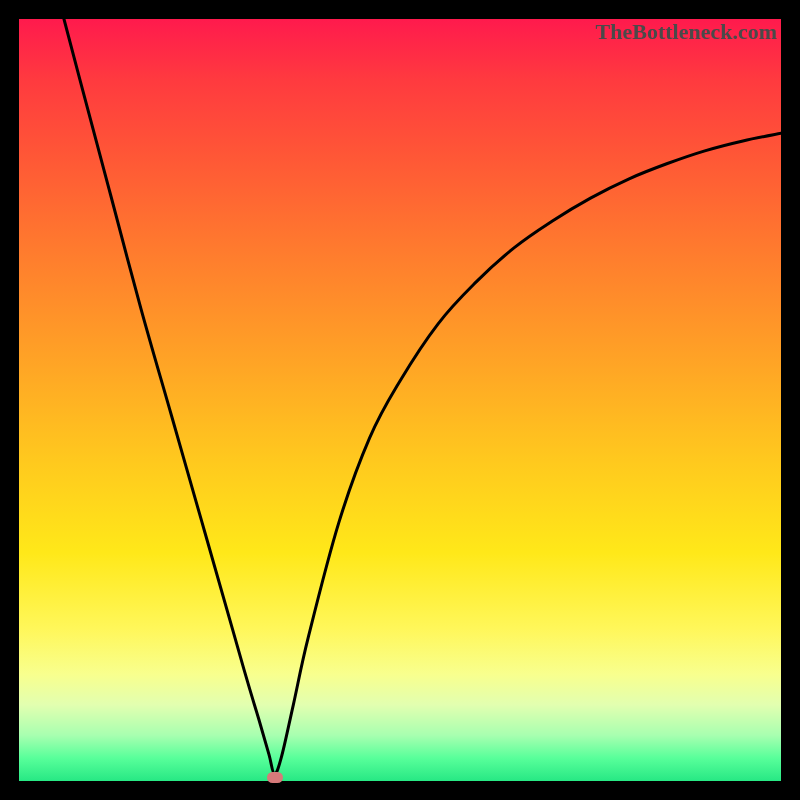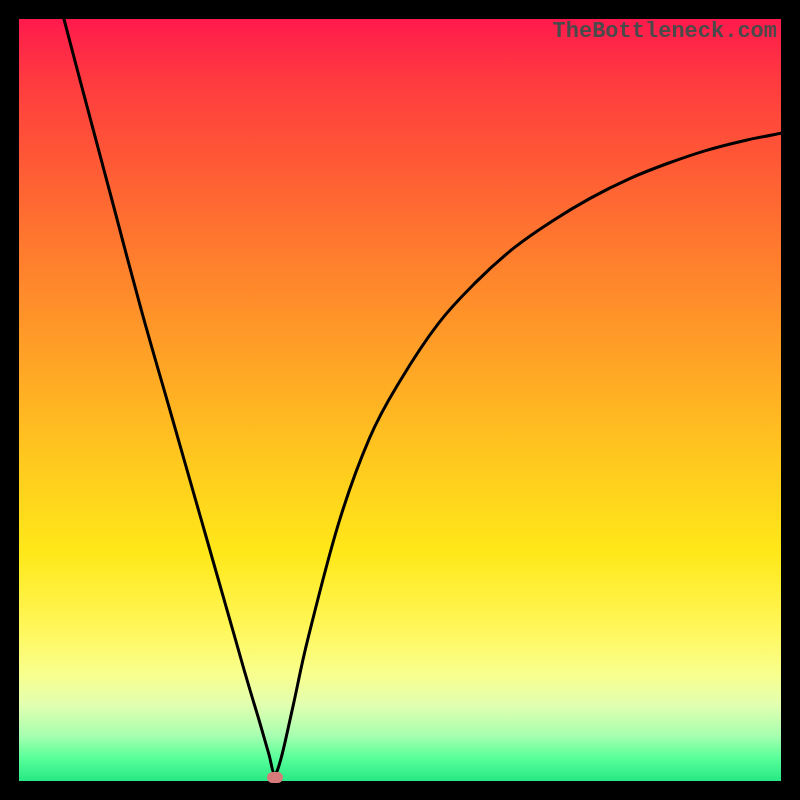--- a/index.html
+++ b/index.html
@@ -37,21 +37,21 @@
       #e2ffb0 90%,
       #a8ffb0 94%,
       #58ff9a 97%,
       #27e884 100%
     );
   }
   .watermark {
     position: absolute;
     top: 0px;
     right: 4px;
-    font-family: Liberation Mono, monospace;
+    font-family: Liberation Serif, serif;
     font-size: 22px;
     font-weight: 600;
     color: #4a4a4a;
     letter-spacing: 0px;
     margin-left: 12px;
   }
   svg.curve {
     position: absolute;
     left: 0;
     top: 0;

